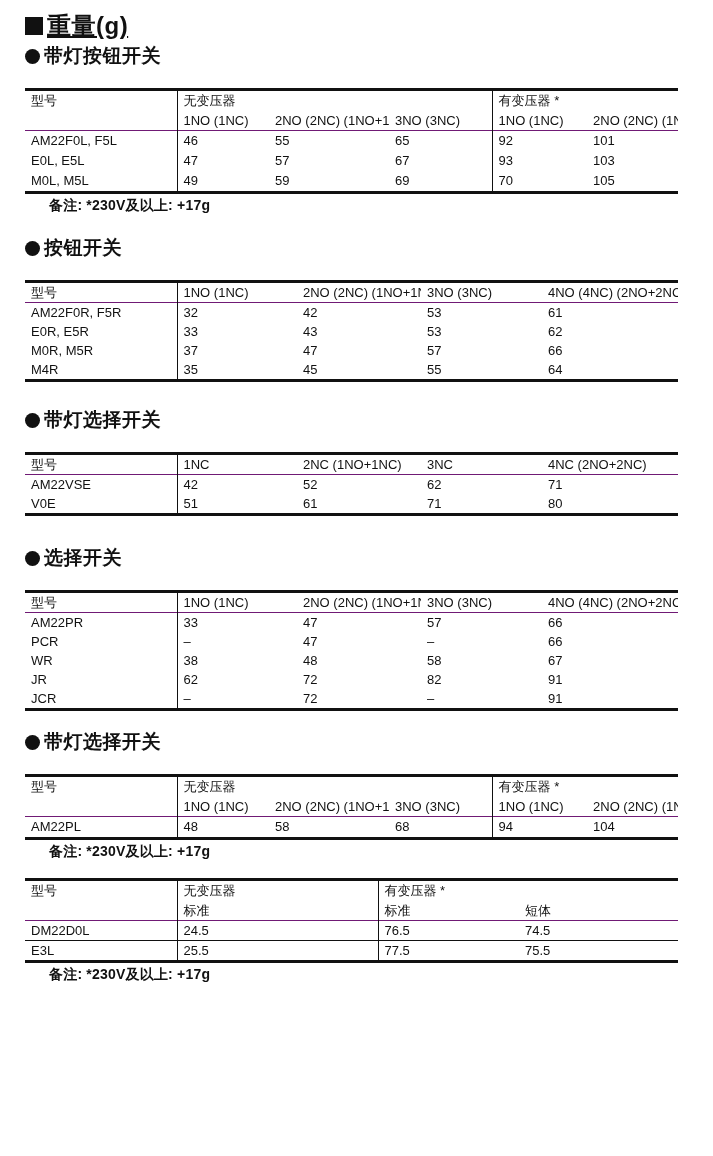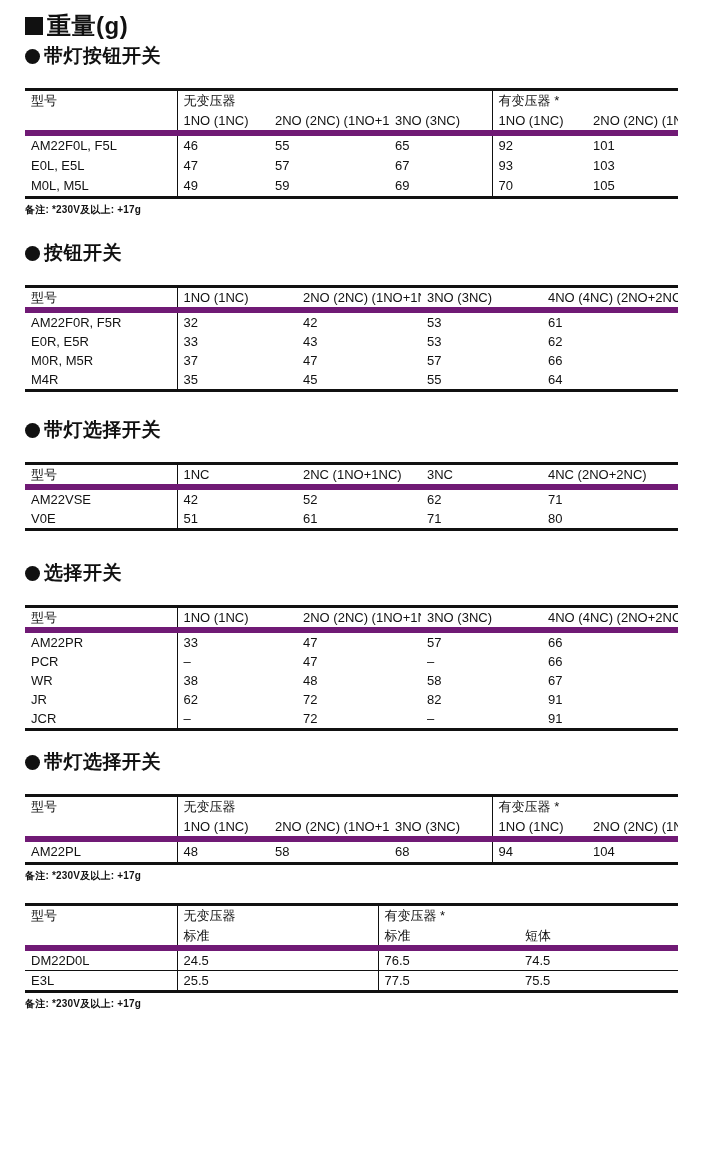--- a/index.html
+++ b/index.html
@@ -7,21 +7,21 @@
     width:713px;height:1156px;
     font-family:"Liberation Sans","DejaVu Sans",sans-serif;
     color:#111;
     -webkit-font-smoothing:antialiased;
   }
   .page{padding:12px 25px 0 25px;width:663px;box-sizing:border-box;}
 
   
   .title-row{display:flex;align-items:center;gap:4px;height:28px;}
   .sq{width:18px;height:18px;background:#111;flex:0 0 auto;}
-  .title-text{font-size:24px;font-weight:bold;letter-spacing:0.5px;}
+  .title-text{font-size:24px;font-weight:bold;letter-spacing:0.5px;text-decoration:underline;}
 
   
   .sec-heading{display:flex;align-items:center;gap:4px;height:24px;margin:0 0 5px 0;}
   .dot{width:15px;height:15px;border-radius:50%;background:#111;flex:0 0 auto;}
   .sec-text{font-size:19px;font-weight:bold;letter-spacing:0.5px;}
 
   .mt-first{margin-top:4px;}
   .mt-a{margin-top:24px;}
   .mt-b{margin-top:26px;}
   .mt-c{margin-top:30px;}
@@ -37,27 +37,27 @@
     font-size:13px;padding:0 0 0 6px;vertical-align:top;
     overflow:hidden;white-space:nowrap;
   }
   tr.grp td{height:20px;line-height:20px;}
   tr.sub td{line-height:19px;}
   td.stack{white-space:pre-line;}
   tr.hdr1 td{line-height:19px;}
   td.vl{border-left:1px solid #111;}
   tr.data td{height:20px;line-height:20px;}
   tr.data19 td{height:19px;line-height:19px;}
-  tr.first td{border-top:6px solid #701a75;}
+  tr.first td{border-top:1px solid #701a75;}
   tr.sep td{border-bottom:1px solid #111;}
   td.ind{padding-left:42px;}
   td.ind2{padding-left:32px;}
 
   
-  .note{font-size:10px;font-weight:bold;line-height:14px;margin-top:4px;letter-spacing:0.2px;}
+  .note{font-size:14px;font-weight:bold;line-height:14px;margin-top:4px;letter-spacing:0.2px;margin-left:24px;}
 </style>
 </head>
 <body>
 
 <div class="page">
 
   <div class="title-row">
     <span class="sq"></span>
     <span class="title-text">重量(g)</span>
   </div>

